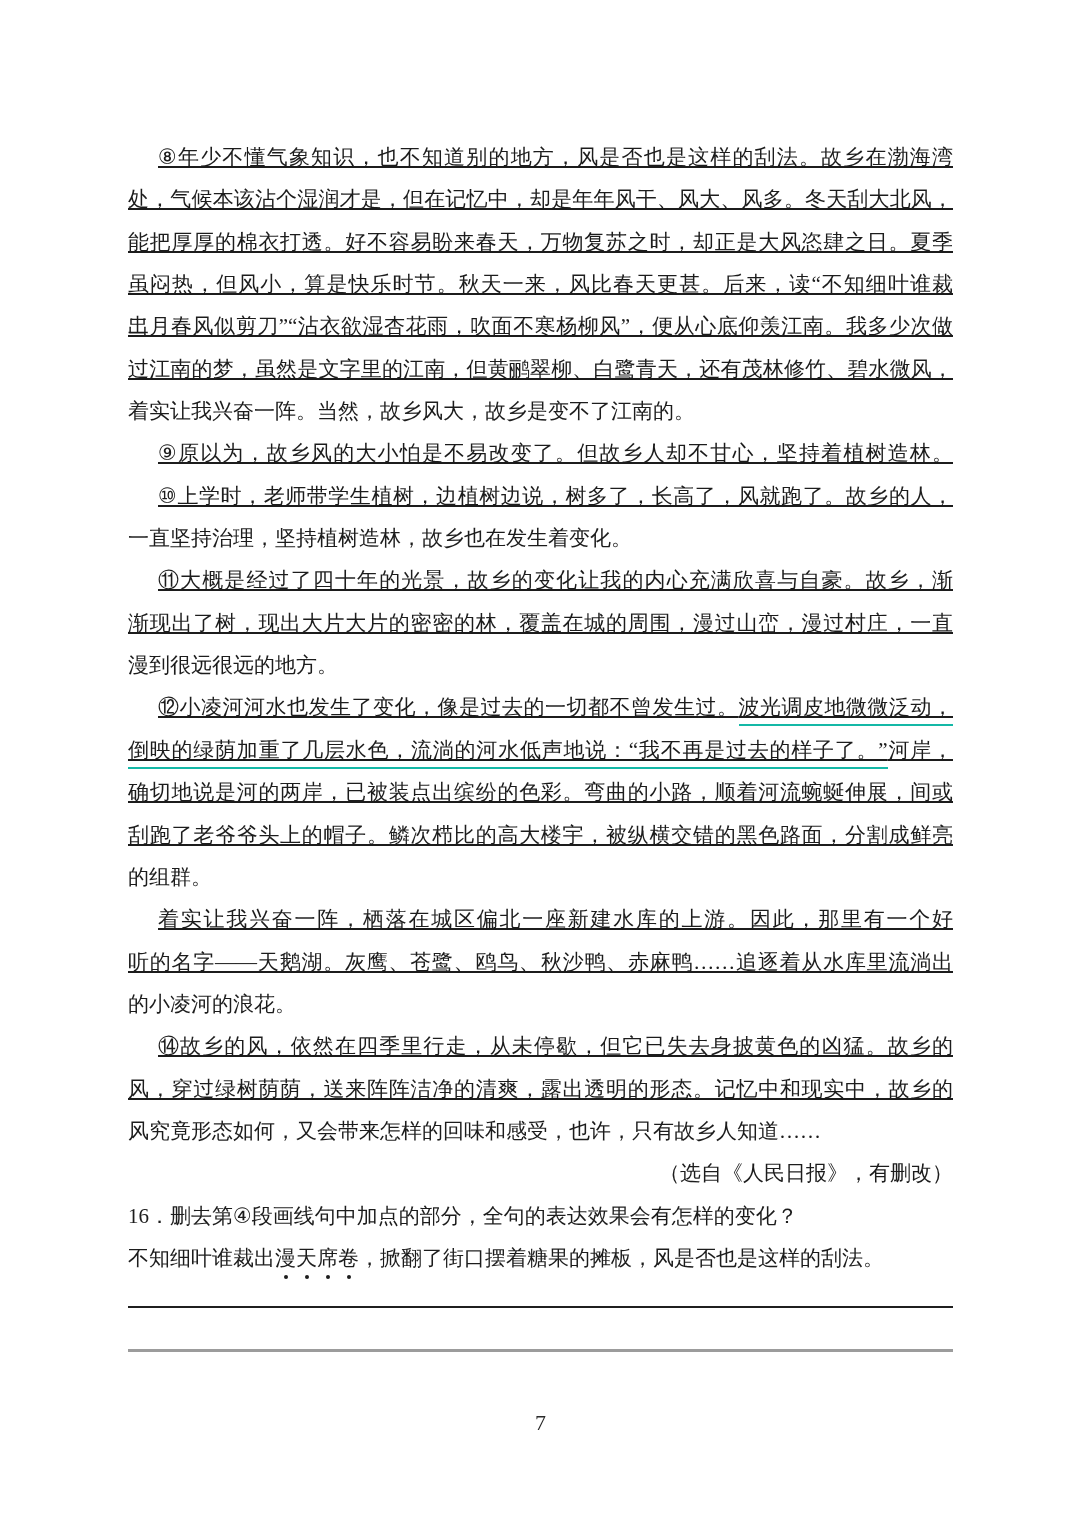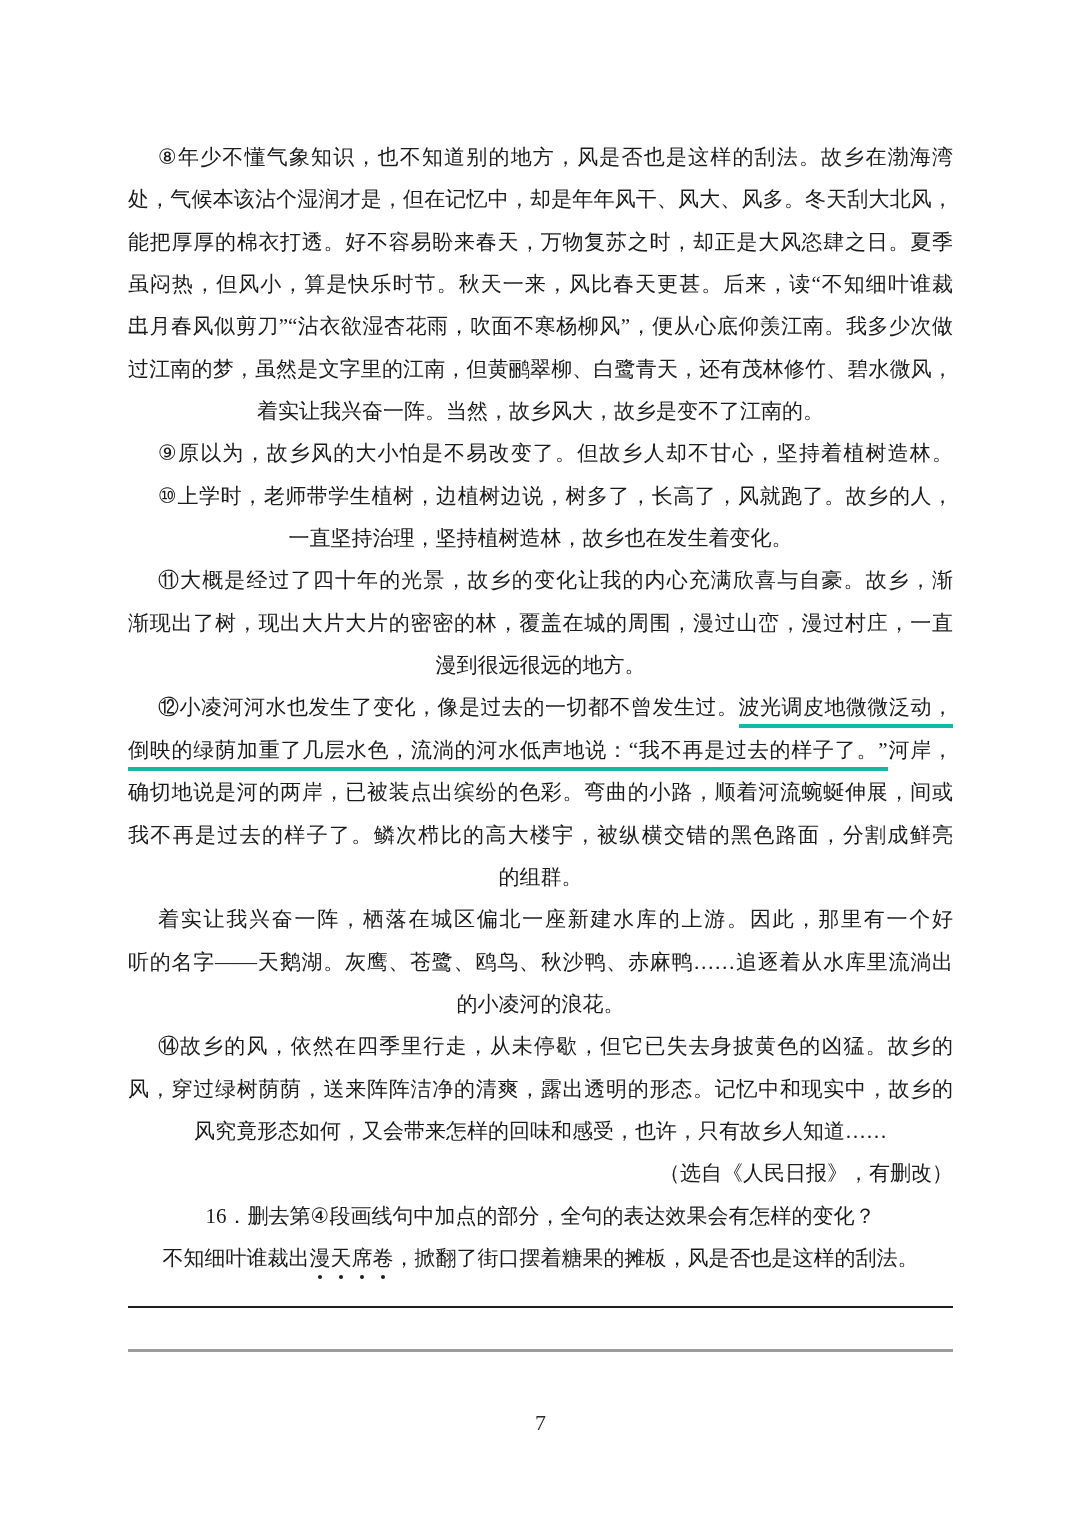--- a/index.html
+++ b/index.html
@@ -18,36 +18,36 @@
     position: relative;
     width: 825px;
     padding: 136px 127px 0 128px;
   }
   .line {
     height: 42.35px;
     line-height: 42.35px;
     font-size: 21px;
     letter-spacing: 0;
     white-space: nowrap;
-    text-align: center;
   }
   .line.wrapok { white-space: normal; }
   .justify {
     white-space: normal;
     text-align: justify;
     text-align-last: justify;
+    text-decoration: underline;
   }
   .indent { text-indent: 30px; }
   .right {
     text-align: center;
     text-align-last: right;
   }
   
   .u {
-    border-bottom: 4px solid #14b8a6;
+    border-bottom: 2px solid #14b8a6;
     padding-bottom: 5px;
   }
   
   .em-char {
     position: relative;
     display: inline-block;
     line-height: normal;
   }
   .em-char::after {
     content: "";
@@ -95,21 +95,21 @@
         <div class="line"><span>着实让我兴奋一阵。当然，故乡风大，故乡是变不了江南的。</span></div>
         <div class="line justify indent"><span>⑨原以为，故乡风的大小怕是不易改变了。但故乡人却不甘心，坚持着植树造林。</span></div>
         <div class="line justify indent"><span>⑩上学时，老师带学生植树，边植树边说，树多了，长高了，风就跑了。故乡的人，</span></div>
         <div class="line"><span>一直坚持治理，坚持植树造林，故乡也在发生着变化。</span></div>
         <div class="line justify indent"><span>⑪大概是经过了四十年的光景，故乡的变化让我的内心充满欣喜与自豪。故乡，渐</span></div>
         <div class="line justify"><span>渐现出了树，现出大片大片的密密的林，覆盖在城的周围，漫过山峦，漫过村庄，一直</span></div>
         <div class="line"><span>漫到很远很远的地方。</span></div>
         <div class="line justify indent"><span>⑫小凌河河水也发生了变化，像是过去的一切都不曾发生过。</span><span class="u">波光调皮地微微泛动，</span></div>
         <div class="line justify"><span class="u">倒映的绿荫加重了几层水色，流淌的河水低声地说：“我不再是过去的样子了。”</span><span>河岸，</span></div>
         <div class="line justify"><span>确切地说是河的两岸，已被装点出缤纷的色彩。弯曲的小路，顺着河流蜿蜒伸展，间或</span></div>
-        <div class="line justify"><span>我不再是过去的样子了。鳞次栉比的高大楼宇，被纵横交错的黑色路面，分割成鲜亮</span></div>
+        <div class="line justify"><span>刮跑了老爷爷头上的帽子。鳞次栉比的高大楼宇，被纵横交错的黑色路面，分割成鲜亮</span></div>
         <div class="line"><span>的组群。</span></div>
         <div class="line justify indent"><span>着实让我兴奋一阵，栖落在城区偏北一座新建水库的上游。因此，那里有一个好</span></div>
         <div class="line justify"><span>听的名字——天鹅湖。灰鹰、苍鹭、鸥鸟、秋沙鸭、赤麻鸭……追逐着从水库里流淌出</span></div>
         <div class="line"><span>的小凌河的浪花。</span></div>
         <div class="line justify indent"><span>⑭故乡的风，依然在四季里行走，从未停歇，但它已失去身披黄色的凶猛。故乡的</span></div>
         <div class="line justify"><span>风，穿过绿树荫荫，送来阵阵洁净的清爽，露出透明的形态。记忆中和现实中，故乡的</span></div>
         <div class="line"><span>风究竟形态如何，又会带来怎样的回味和感受，也许，只有故乡人知道……</span></div>
       </div>
     <div class="line right">（选自《人民日报》，有删改）</div>
     <div class="line wrapok">16．删去第④段画线句中加点的部分，全句的表达效果会有怎样的变化？</div>

